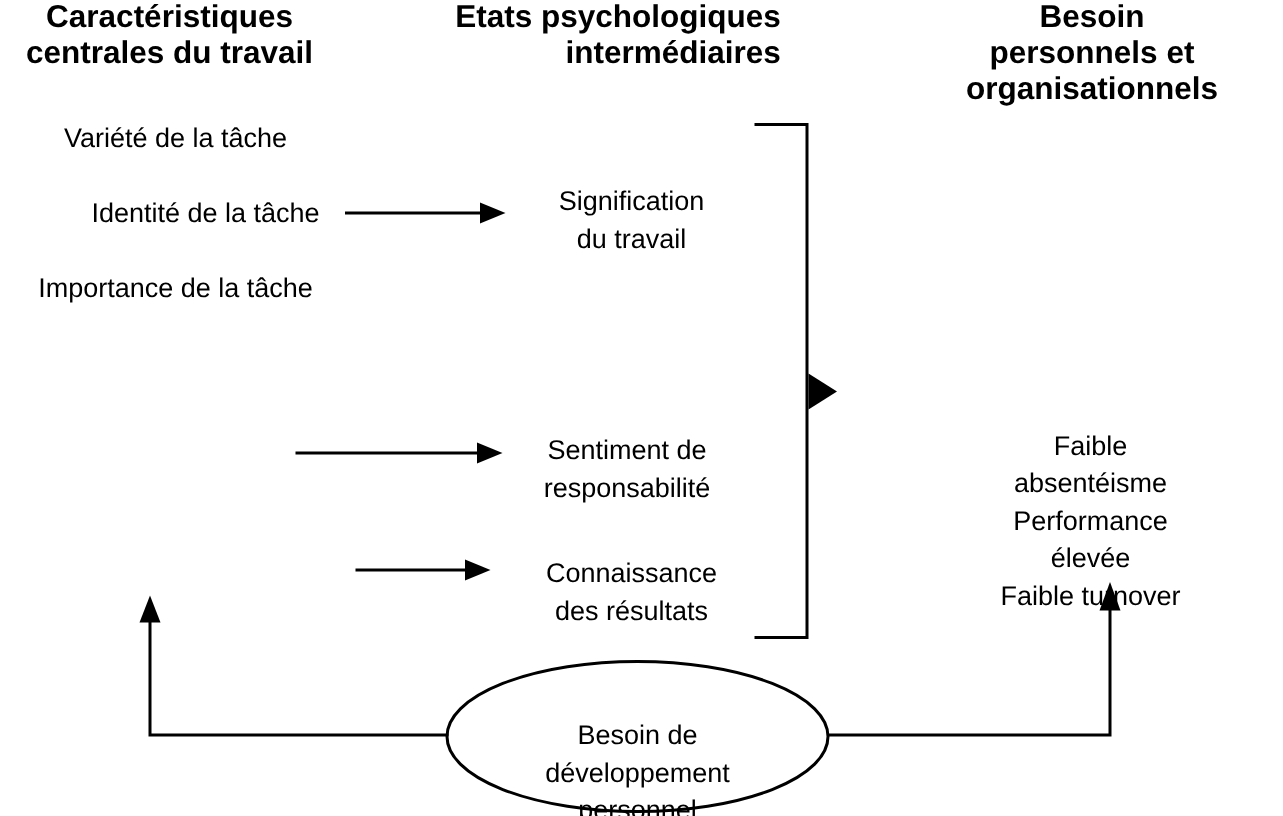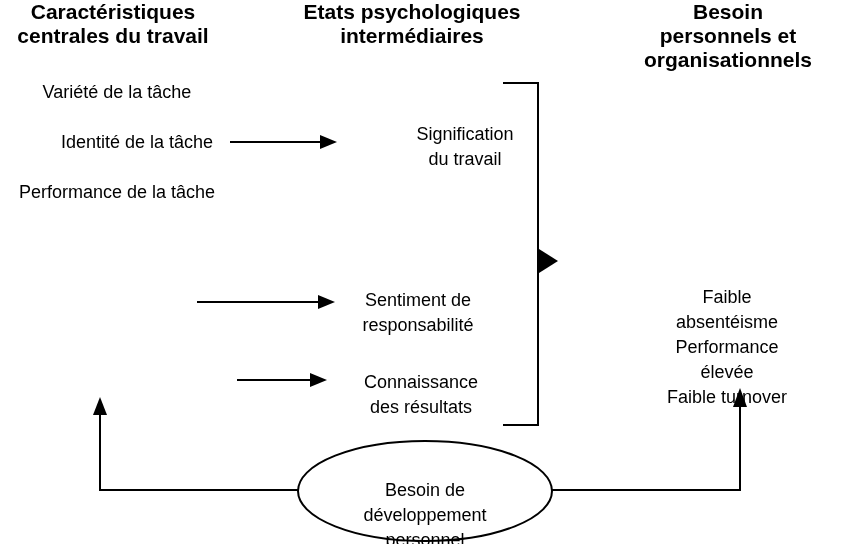--- a/index.html
+++ b/index.html
@@ -78,30 +78,30 @@
     </g>
 
     <g>
       <polyline points="552,490 740,490 740,404" fill="none" stroke="#000" stroke-width="2"></polyline>
       <polygon points="733,407 747,407 740,388" fill="#000"></polygon>
     </g>
   </svg>
 
   <div class="label header" style="left:113px; top:0px;">Caractéristiques
 centrales du travail</div>
-  <div class="label header" style="left:412px; top:0px;">Etats psychologiques
+  <div class="label header" style="left:412px; top:0px;text-align:right;">Etats psychologiques
 intermédiaires</div>
   <div class="label header" style="left:728px; top:0px;">Besoin personnels et
 organisationnels</div>
 
   <div class="label" style="left:117px; top:80px;">Variété de la tâche</div>
   <div class="label" style="left:137px; top:130px;">Identité de la tâche</div>
-  <div class="label" style="left:117px; top:180px;">Performance de la tâche</div>
+  <div class="label" style="left:117px; top:180px;">Importance de la tâche</div>
 
-  <div class="label" style="left:421px; top:122px;margin-left:44px;">Signification
+  <div class="label" style="left:421px; top:122px;">Signification
 du travail</div>
   <div class="label" style="left:418px; top:288px;">Sentiment de
 responsabilité</div>
   <div class="label" style="left:421px; top:370px;">Connaissance
 des résultats</div>
 
   <div class="label" style="left:727px; top:285px;">Faible absentéisme
 Performance élevée
 Faible turnover</div>
 

